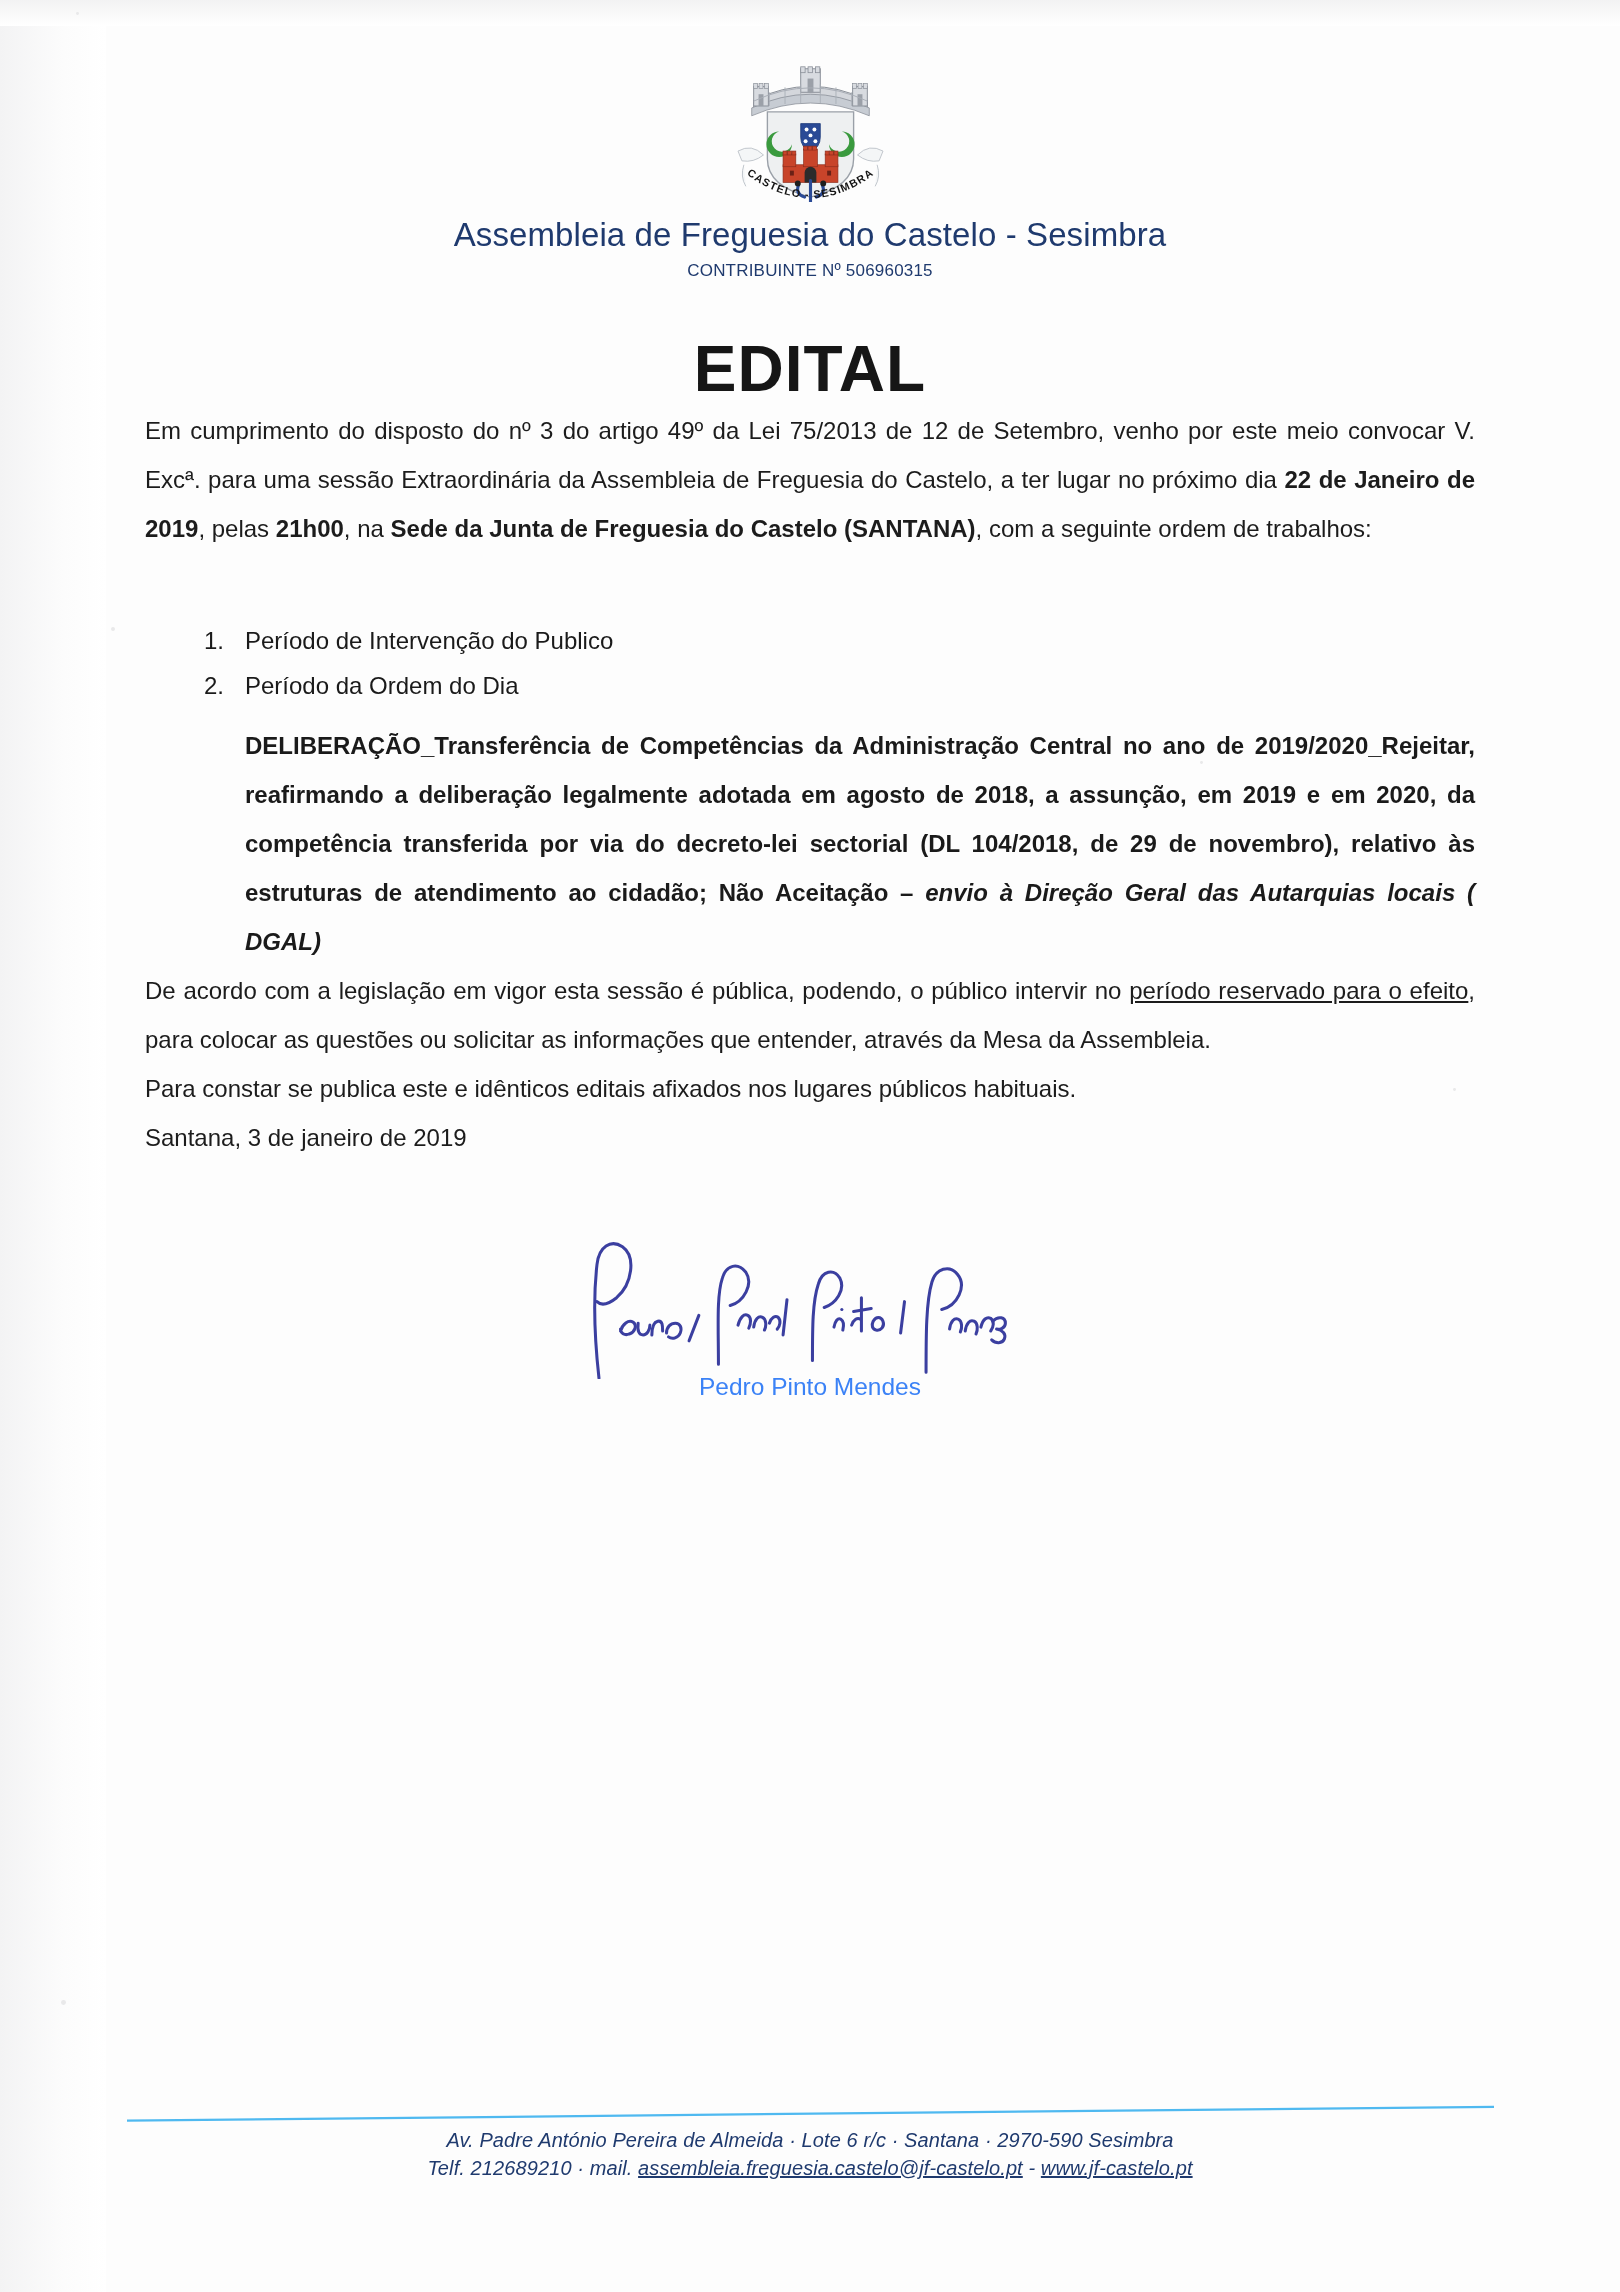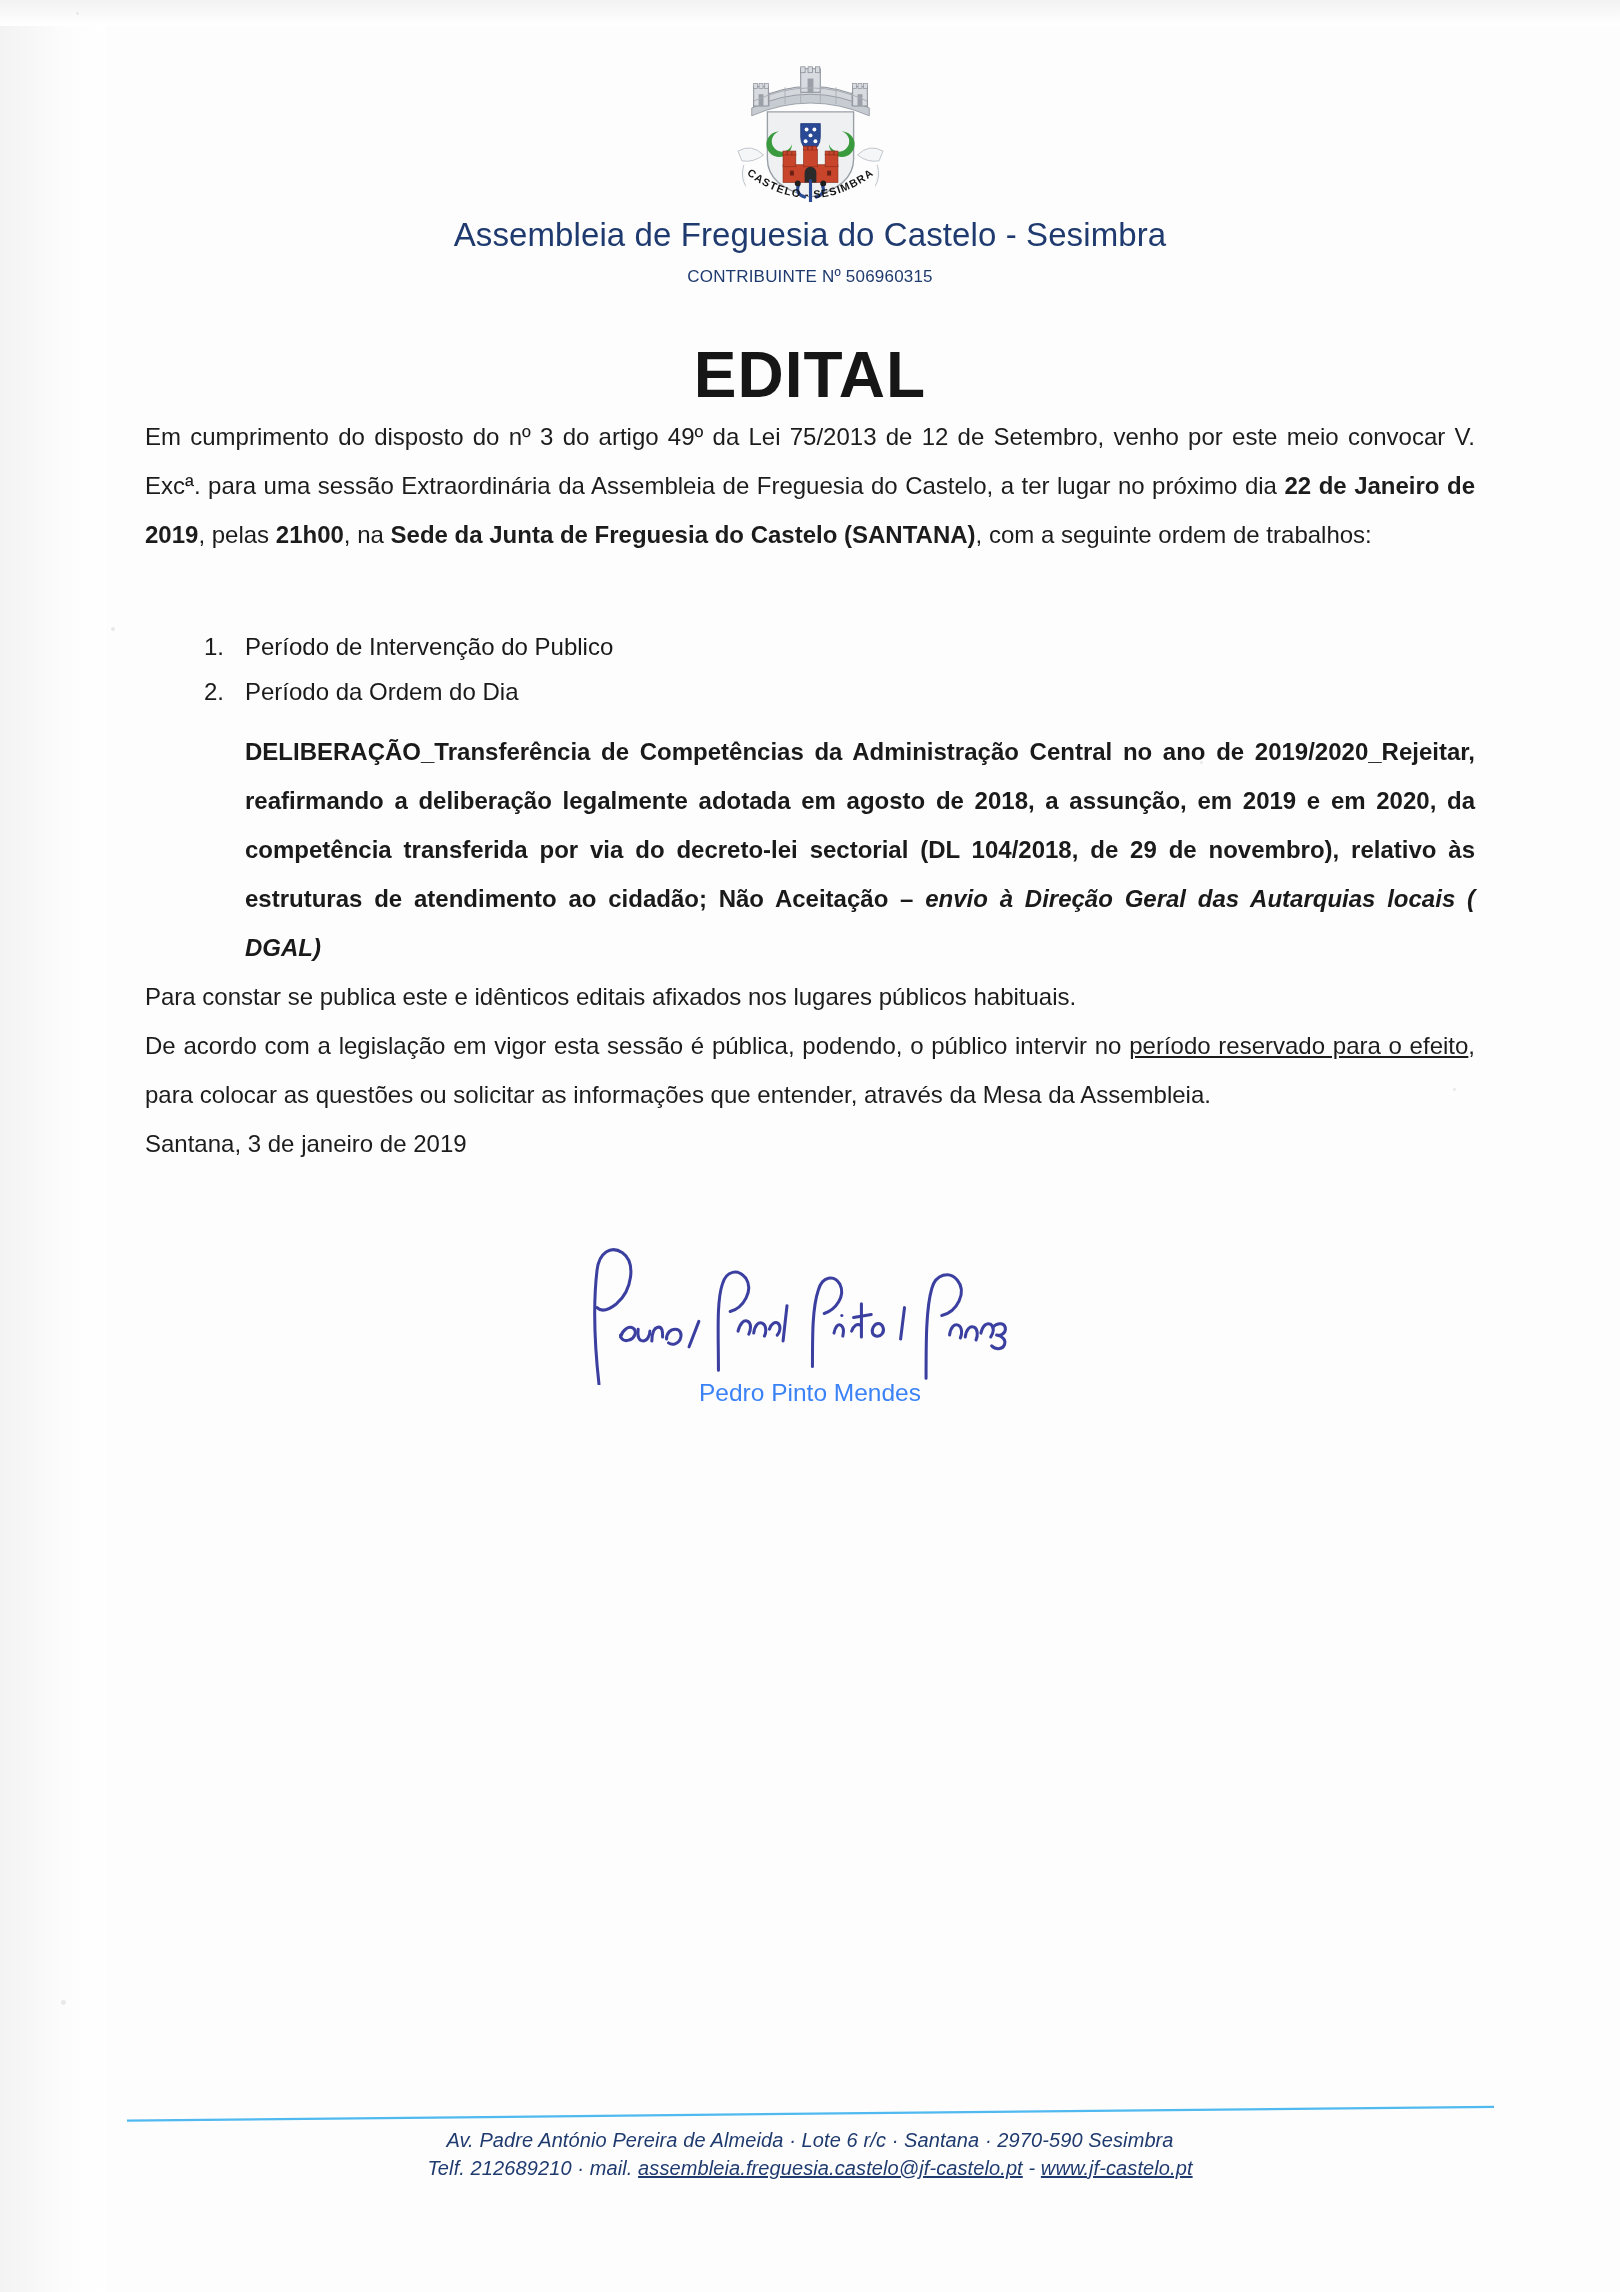--- a/index.html
+++ b/index.html
@@ -63,21 +63,21 @@
   .org-title {
     font-size: 33px;
     color: #1f3a6e;
     letter-spacing: 0.1px;
     margin-top: 13.7px;
     font-weight: 400;
   }
   .org-sub {
     font-size: 17px;
     color: #1f3a6e;
-    margin-top: 13px;
+    margin-top: 7px;
     letter-spacing: 0.2px;
     text-align: center;
   }
 
   
   .doc-title {
     text-align: center;
     font-size: 64px;
     font-weight: bold;
     letter-spacing: 1px;
@@ -303,23 +303,23 @@
           <span class="txt">Período de Intervenção do Publico</span>
         </li>
         <li>
           <span class="num">2.</span>
           <span class="txt">Período da Ordem do Dia</span>
         </li>
       </ul>
 
       <p class="deliberation"><span>DELIBERAÇÃO_Transferência de Competências da Administração Central no ano de 2019/2020_Rejeitar, reafirmando a deliberação legalmente adotada em agosto de 2018, a assunção, em 2019 e em 2020, da competência transferida por via do decreto-lei sectorial (DL 104/2018, de 29 de novembro), relativo às estruturas de atendimento ao cidadão; Não Aceitação – </span><i class="ital">envio à Direção Geral das Autarquias locais ( DGAL)</i></p>
 
+      <p class="just gap-public"><span>De acordo com a legislação em vigor esta sessão é pública, podendo, o público intervir no </span><u class="ul">período reservado para o efeito</u><span>, para colocar as questões ou solicitar as informações que entender, através da Mesa da Assembleia.</span></p>
+
       <p class="just gap-constar">Para constar se publica este e idênticos editais afixados nos lugares públicos habituais.</p>
-
-      <p class="just gap-public"><span>De acordo com a legislação em vigor esta sessão é pública, podendo, o público intervir no </span><u class="ul">período reservado para o efeito</u><span>, para colocar as questões ou solicitar as informações que entender, através da Mesa da Assembleia.</span></p>
 
       <p class="just gap-date date-line">Santana, 3 de janeiro de 2019</p>
 
       <div class="sig-wrap">
 
         <svg class="sig-img" viewBox="0 0 560 145" aria-hidden="true">
           <g fill="none" stroke="#3b3fa0" stroke-width="3.1" stroke-linecap="round" stroke-linejoin="round">
 
             <path d="M64 144 C60 108 58 62 62 28 C64 10 76 2 88 10 C102 20 98 48 82 62 C72 70 66 70 62 66"></path>
 

